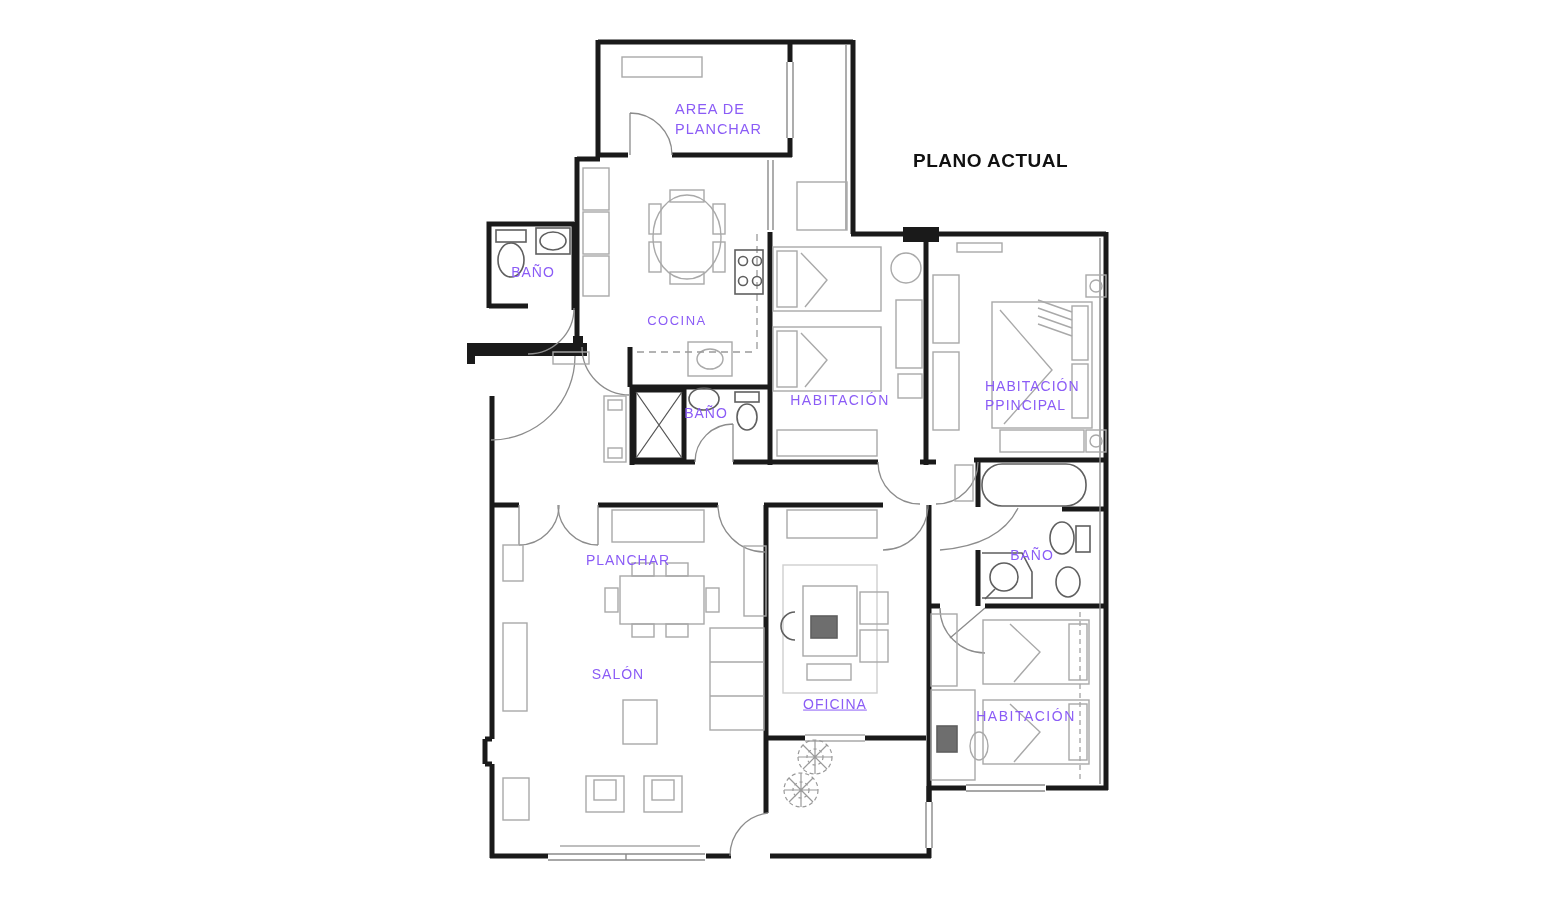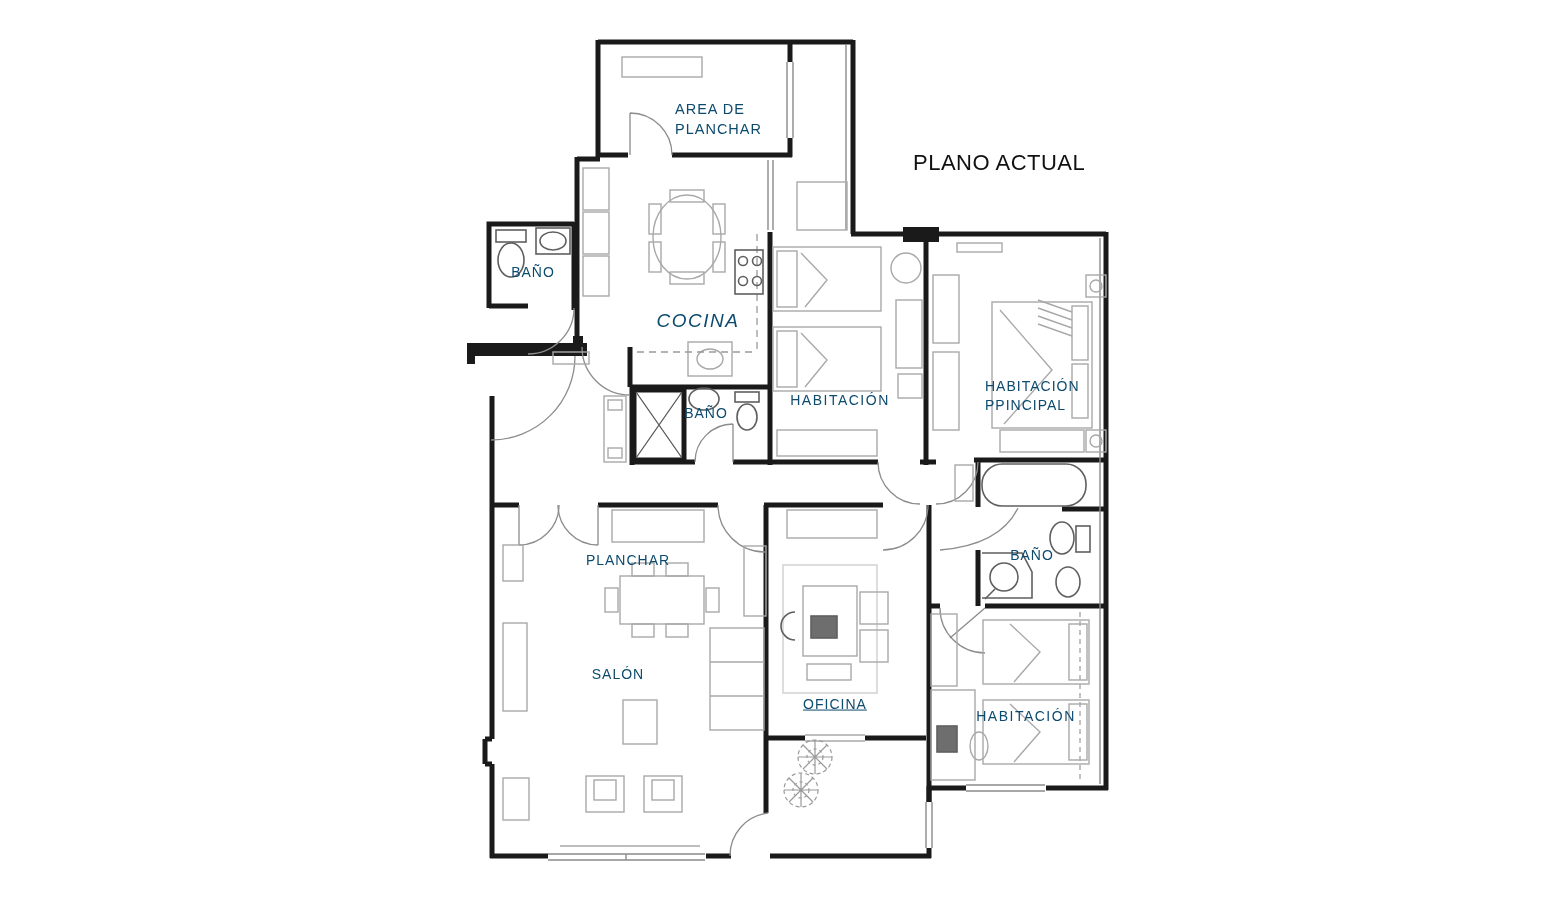--- a/index.html
+++ b/index.html
@@ -6,32 +6,32 @@
   #stage{
     position:relative;
     width:1558px;height:912px;
     background:#ffffff;
     font-family:"Liberation Sans", sans-serif;
     overflow:hidden;
   }
   #plan-svg{position:absolute;left:0;top:0;}
   .room-label{
     position:absolute;
-    color:#0c4a6e;
+    color:#8b5cf6;
     font-size:14px;
     letter-spacing:1px;
     white-space:pre-line;
     line-height:1.35;
   }
   .centered{transform:translate(-50%,-50%);text-align:center;}
   #plan-title{
     position:absolute;
     left:913px;top:150px;
-    font-size:22px;
-    font-weight:normal;
+    font-size:19px;
+    font-weight:bold;
     color:#111111;
     letter-spacing:0.5px;
   }
 </style>
 </head>
 <body>
 
 <div id="stage">
 
   <div id="plan-title">PLANO ACTUAL</div>
@@ -253,21 +253,21 @@
       <circle cx="801" cy="790" r="8" stroke-dasharray="3 3"></circle>
       <path d="M801,773 V807 M784,790 H818 M789,778 L813,802 M813,778 L789,802"></path>
     </g>
   </svg>
 
   <div class="room-label" style="left:675px;top:100px;font-size:14.5px;">AREA DE
 PLANCHAR</div>
 
   <div class="room-label centered" style="left:533px;top:272px;">BAÑO</div>
 
-  <div class="room-label centered" style="left:698px;top:321px;font-size:19px;letter-spacing:1.5px;font-style:italic;">COCINA</div>
+  <div class="room-label centered" style="left:677px;top:321px;font-size:13px;letter-spacing:1.5px;">COCINA</div>
 
   <div class="room-label centered" style="left:706px;top:413px;">BAÑO</div>
 
   <div class="room-label centered" style="left:840px;top:400px;letter-spacing:1.5px;">HABITACIÓN</div>
 
   <div class="room-label" style="left:985px;top:377px;">HABITACIÓN
 PPINCIPAL</div>
 
   <div class="room-label centered" style="left:628px;top:560px;letter-spacing:1px;">PLANCHAR</div>
 

